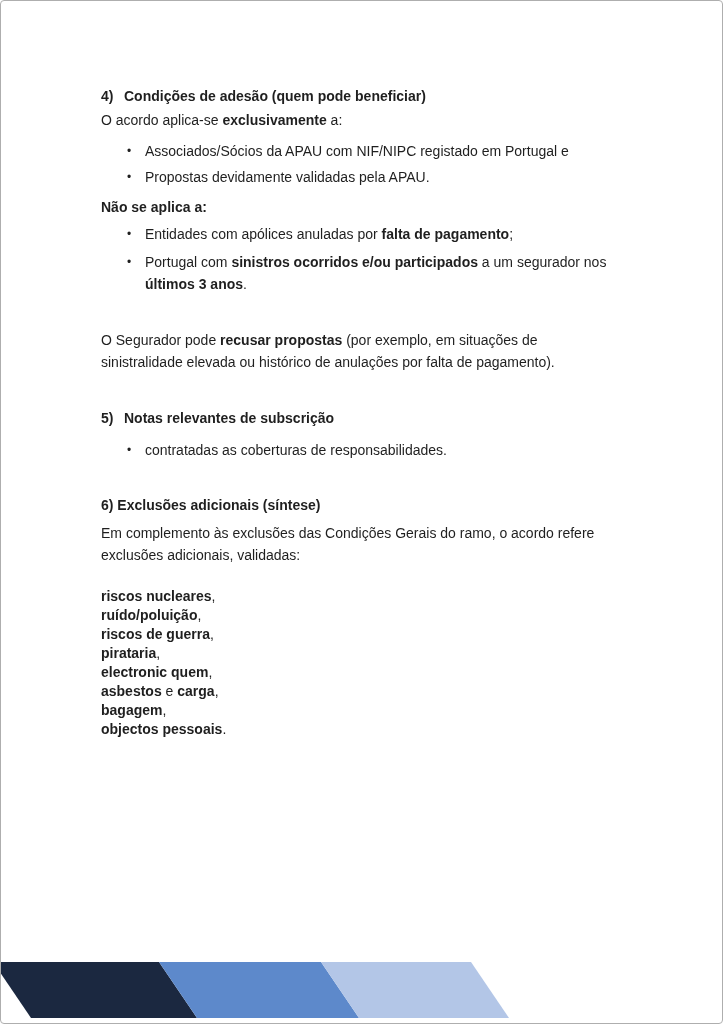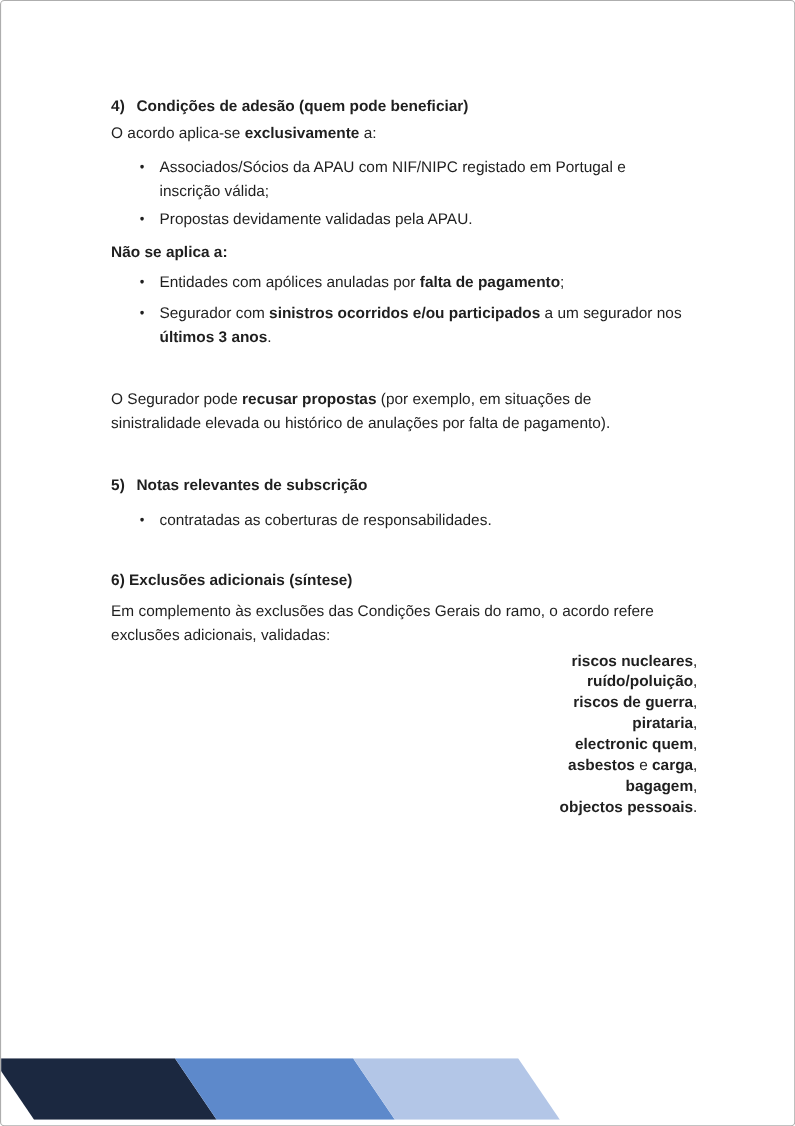--- a/index.html
+++ b/index.html
@@ -19,21 +19,21 @@
   }
   b{font-weight:700;}
   .ln{white-space:nowrap;}
   .heading{display:flex;font-weight:700;}
   .hnum{flex:0 0 23px;}
   .bullet{display:flex;align-items:flex-start;}
   .marker{flex:0 0 18px;margin-left:26px;font-size:12px;line-height:22px;}
   .btext{min-width:0;}
   .xlist .ln{line-height:19px;}
   .mt2{margin-top:2px;}
-  .mt3{margin-top:3px;text-align:right;}
+  .mt3{margin-top:21px;}
   .mt4{margin-top:4px;}
   .mt5{margin-top:5px;}
   .mt6{margin-top:6px;}
   .mt8{margin-top:8px;}
   .mt9{margin-top:9px;}
   .mt10{margin-top:10px;}
   .mt33{margin-top:33px;}
   .mt34{margin-top:34px;}
   .footer-art{
     position:absolute;
@@ -53,21 +53,20 @@
   </div>
 
   <div class="para mt2">
       <div class="ln"><span>O acordo aplica-se </span><b>exclusivamente</b><span> a:</span></div>
     </div>
 
   <div class="bullet mt9">
     <span class="marker">•</span>
     <div class="btext">
         <div class="ln"><span>Associados/Sócios da APAU com NIF/NIPC registado em Portugal e</span></div>
-        <div class="ln"><span>inscrição válida;</span></div>
       </div>
   </div>
   <div class="bullet mt4">
     <span class="marker">•</span>
     <div class="btext">
         <div class="ln"><span>Propostas devidamente validadas pela APAU.</span></div>
       </div>
   </div>
 
   <div class="para mt8">
@@ -76,21 +75,21 @@
 
   <div class="bullet mt5">
     <span class="marker">•</span>
     <div class="btext">
         <div class="ln"><span>Entidades com apólices anuladas por </span><b>falta de pagamento</b><span>;</span></div>
       </div>
   </div>
   <div class="bullet mt6">
     <span class="marker">•</span>
     <div class="btext">
-        <div class="ln"><span>Segurador com </span><b>sinistros ocorridos e/ou participados</b><span> a um segurador nos</span></div>
+        <div class="ln"><span>Portugal com </span><b>sinistros ocorridos e/ou participados</b><span> a um segurador nos</span></div>
         <div class="ln"><b>últimos 3 anos</b><span>.</span></div>
       </div>
   </div>
 
   <div class="para mt34">
       <div class="ln"><span>O Segurador pode </span><b>recusar propostas</b><span> (por exemplo, em situações de</span></div>
       <div class="ln"><span>sinistralidade elevada ou histórico de anulações por falta de pagamento).</span></div>
     </div>
 
   <div class="heading mt34">

